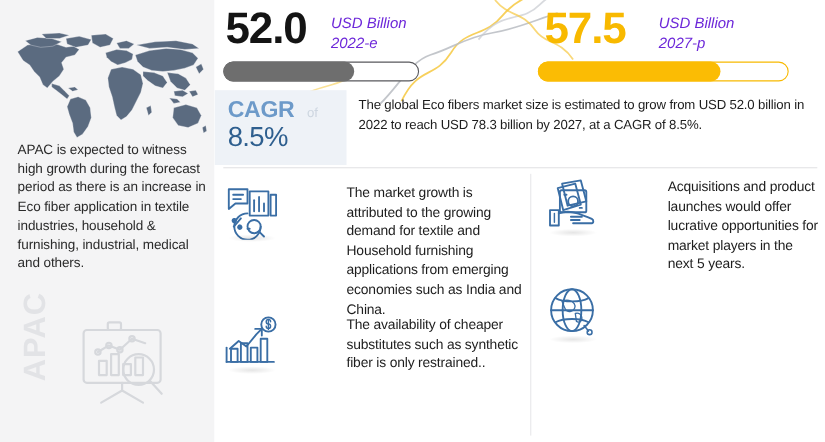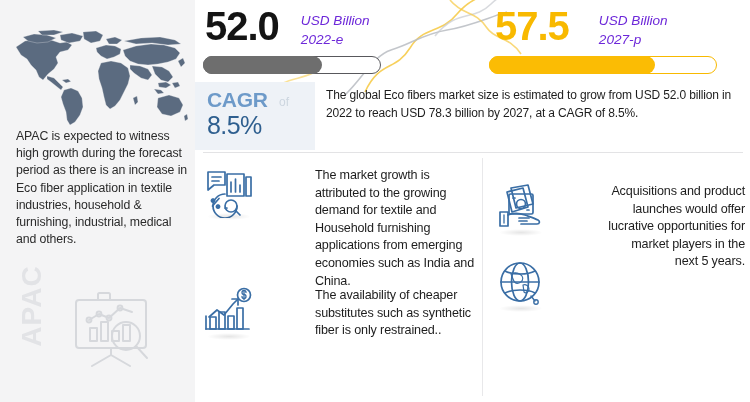--- a/index.html
+++ b/index.html
@@ -132,21 +132,21 @@
 
   
   .bullets{
     position:absolute;left:0;top:158px;width:555px;height:244px;
   }
   .bullet{
     position:absolute;display:flex;align-items:flex-start;
   }
   .b1{ left:8px;  top:8px;  width:272px; }
   .b2{ left:8px;  top:128px;width:272px; }
-  .b3{ left:300px;top:24px;  width:250px;text-align:right; }
+  .b3{ left:300px;top:3px;  width:250px; }
   .b4{ left:300px;top:100px;width:250px; }
 
   .bullet-icon{
     position:relative;
     flex:0 0 auto;width:52px;height:52px;margin-right:12px;
   }
   .bullet-icon svg{ display:block; }
   .icon-shadow{
     position:absolute;left:4px;bottom:-2px;width:44px;height:7px;
     background:radial-gradient(ellipse at center, rgba(0,0,0,0.10) 0%, rgba(0,0,0,0) 70%);

